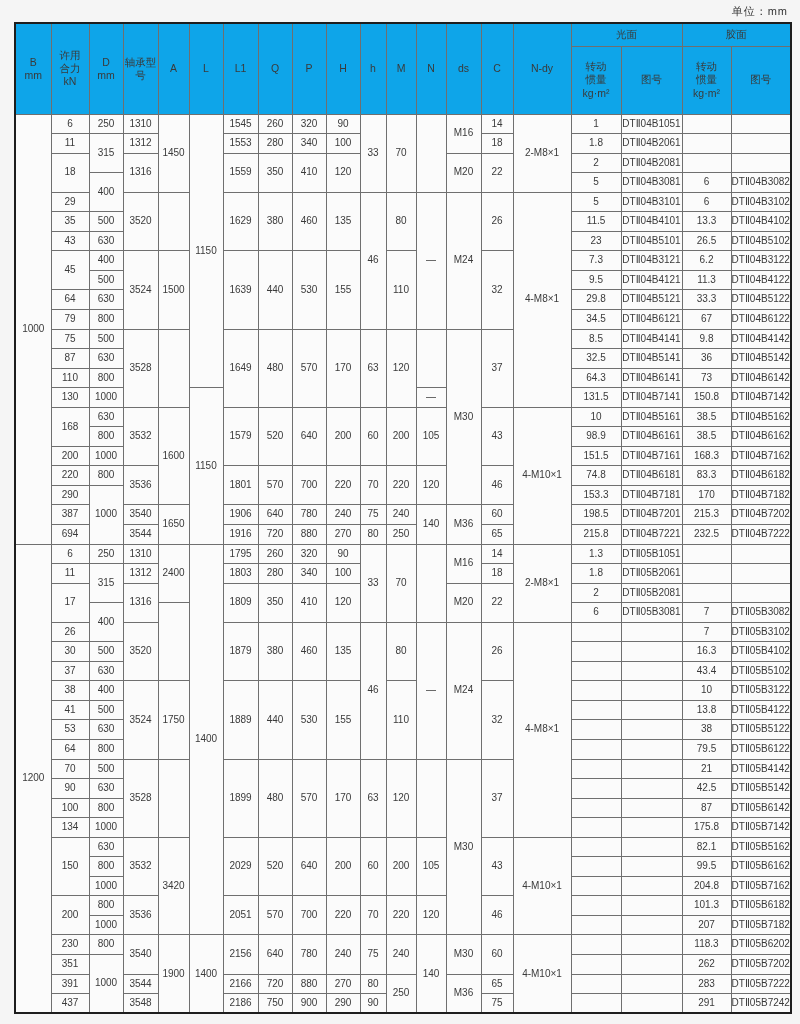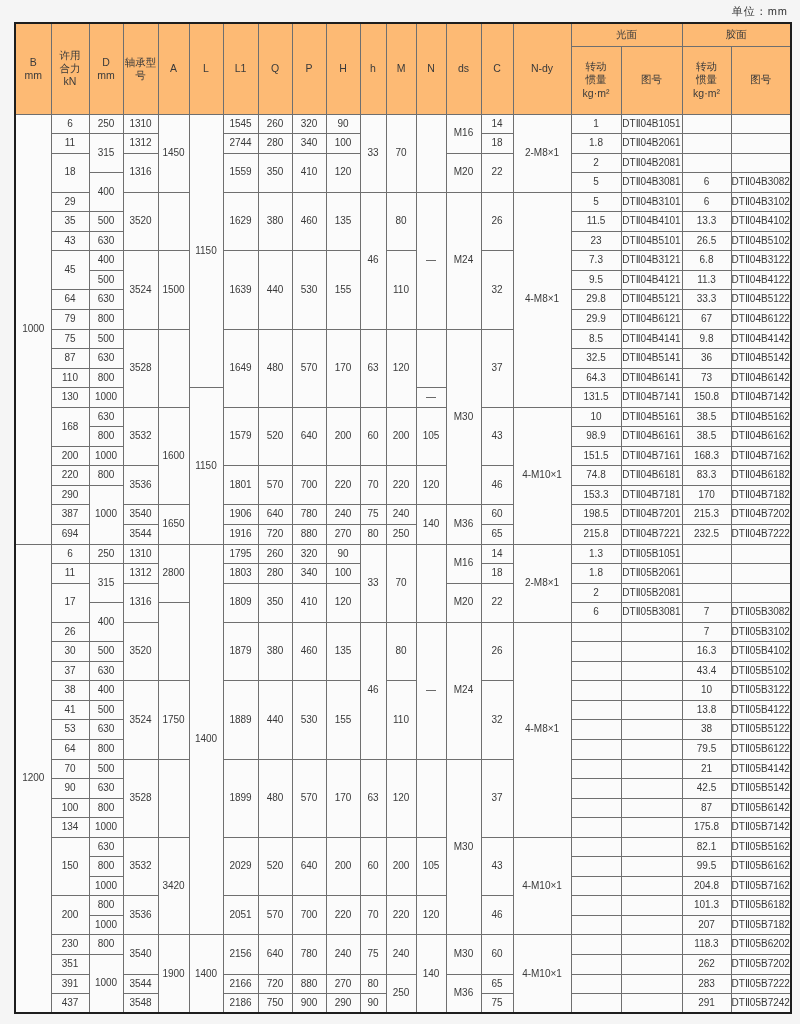--- a/index.html
+++ b/index.html
@@ -20,21 +20,21 @@
     border:2px solid #1d1d1d;
     background:#fbfbfb;
   }
   table.spec th, table.spec td{
     border:1px solid #6f6f6f;
     text-align:center;vertical-align:middle;
     padding:0;overflow:hidden;
     font-size:10px;font-weight:normal;color:#3a3a3a;
     white-space:pre-line;line-height:1.25;
   }
-  table.spec thead th{background:#fdba74;font-size:10.5px}
+  table.spec thead th{background:#0ea5e9;font-size:10.5px}
   table.spec thead tr.gr1{height:23px}
   table.spec thead tr.gr2{height:68px}
   table.spec tbody tr{height:19.56px}
   td.c17, td.c19{font-size:8.8px;letter-spacing:0}
   td.c0{font-size:10.5px}
 </style>
 </head>
 <body>
 
 <div class="unit-label">单位：mm</div>
@@ -119,21 +119,21 @@
         <td rowspan="4" class="c15">2-M8×1</td>
         <td rowspan="1" class="c16">1</td>
         <td rowspan="1" class="c17">DTⅡ04B1051</td>
         <td rowspan="1" class="c18"></td>
         <td rowspan="1" class="c19"></td>
       </tr>
       <tr>
         <td rowspan="1" class="c1">11</td>
         <td rowspan="2" class="c2">315</td>
         <td rowspan="1" class="c3">1312</td>
-        <td rowspan="1" class="c6">2744</td>
+        <td rowspan="1" class="c6">1553</td>
         <td rowspan="1" class="c7">280</td>
         <td rowspan="1" class="c8">340</td>
         <td rowspan="1" class="c9">100</td>
         <td rowspan="1" class="c14">18</td>
         <td rowspan="1" class="c16">1.8</td>
         <td rowspan="1" class="c17">DTⅡ04B2061</td>
         <td rowspan="1" class="c18"></td>
         <td rowspan="1" class="c19"></td>
       </tr>
       <tr>
@@ -198,42 +198,42 @@
         <td rowspan="4" class="c3">3524</td>
         <td rowspan="4" class="c4">1500</td>
         <td rowspan="4" class="c6">1639</td>
         <td rowspan="4" class="c7">440</td>
         <td rowspan="4" class="c8">530</td>
         <td rowspan="4" class="c9">155</td>
         <td rowspan="4" class="c11">110</td>
         <td rowspan="4" class="c14">32</td>
         <td rowspan="1" class="c16">7.3</td>
         <td rowspan="1" class="c17">DTⅡ04B3121</td>
-        <td rowspan="1" class="c18">6.8</td>
+        <td rowspan="1" class="c18">6.2</td>
         <td rowspan="1" class="c19">DTⅡ04B3122</td>
       </tr>
       <tr>
         <td rowspan="1" class="c2">500</td>
         <td rowspan="1" class="c16">9.5</td>
         <td rowspan="1" class="c17">DTⅡ04B4121</td>
         <td rowspan="1" class="c18">11.3</td>
         <td rowspan="1" class="c19">DTⅡ04B4122</td>
       </tr>
       <tr>
         <td rowspan="1" class="c1">64</td>
         <td rowspan="1" class="c2">630</td>
         <td rowspan="1" class="c16">29.8</td>
         <td rowspan="1" class="c17">DTⅡ04B5121</td>
         <td rowspan="1" class="c18">33.3</td>
         <td rowspan="1" class="c19">DTⅡ04B5122</td>
       </tr>
       <tr>
         <td rowspan="1" class="c1">79</td>
         <td rowspan="1" class="c2">800</td>
-        <td rowspan="1" class="c16">29.9</td>
+        <td rowspan="1" class="c16">34.5</td>
         <td rowspan="1" class="c17">DTⅡ04B6121</td>
         <td rowspan="1" class="c18">67</td>
         <td rowspan="1" class="c19">DTⅡ04B6122</td>
       </tr>
       <tr>
         <td rowspan="1" class="c1">75</td>
         <td rowspan="1" class="c2">500</td>
         <td rowspan="4" class="c3">3528</td>
         <td rowspan="4" class="c4"></td>
         <td rowspan="4" class="c6">1649</td>
@@ -366,21 +366,21 @@
         <td rowspan="1" class="c16">215.8</td>
         <td rowspan="1" class="c17">DTⅡ04B7221</td>
         <td rowspan="1" class="c18">232.5</td>
         <td rowspan="1" class="c19">DTⅡ04B7222</td>
       </tr>
       <tr>
         <td rowspan="24" class="c0">1200</td>
         <td rowspan="1" class="c1">6</td>
         <td rowspan="1" class="c2">250</td>
         <td rowspan="1" class="c3">1310</td>
-        <td rowspan="3" class="c4">2800</td>
+        <td rowspan="3" class="c4">2400</td>
         <td rowspan="20" class="c5">1400</td>
         <td rowspan="1" class="c6">1795</td>
         <td rowspan="1" class="c7">260</td>
         <td rowspan="1" class="c8">320</td>
         <td rowspan="1" class="c9">90</td>
         <td rowspan="4" class="c10">33</td>
         <td rowspan="4" class="c11">70</td>
         <td rowspan="4" class="c12"></td>
         <td rowspan="2" class="c13">M16</td>
         <td rowspan="1" class="c14">14</td>

